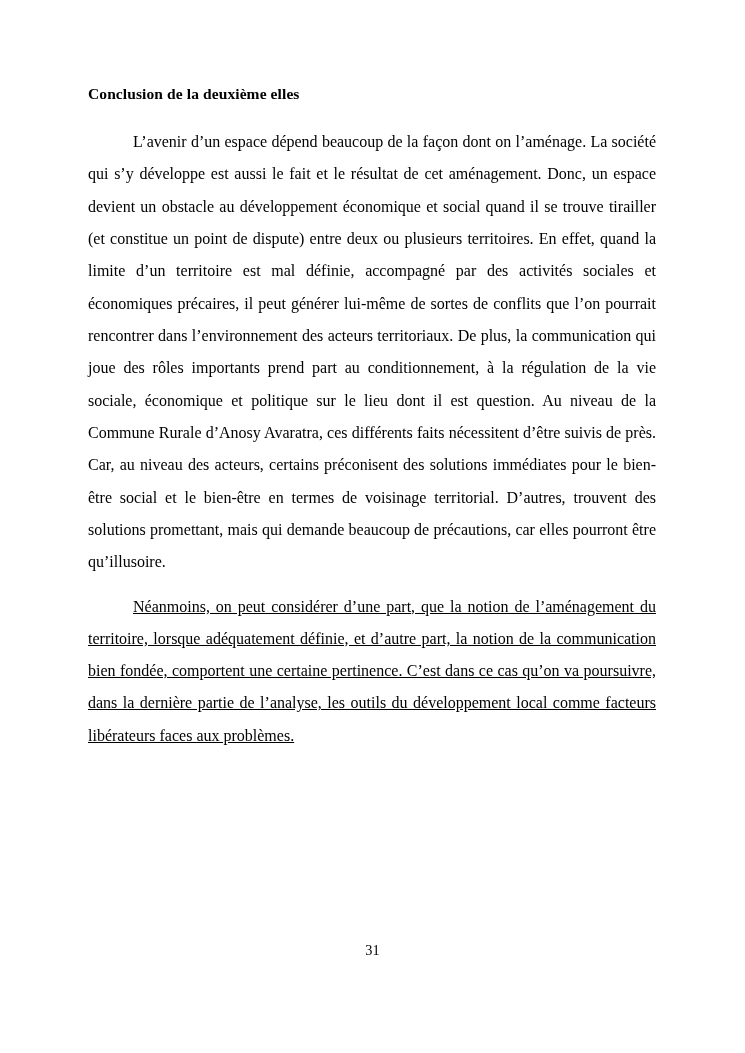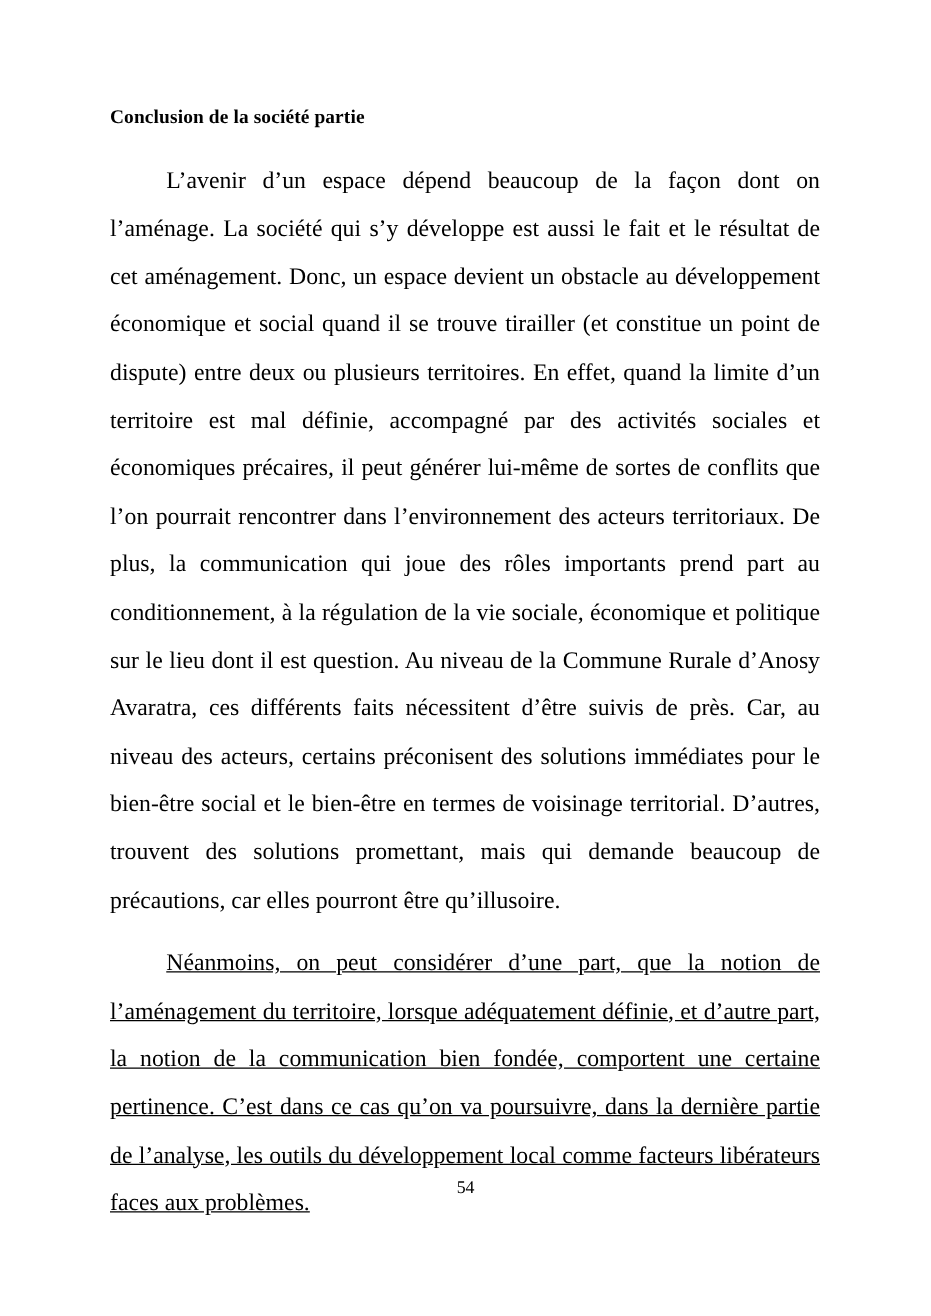--- a/index.html
+++ b/index.html
@@ -24,21 +24,21 @@
     width: 568px;
   }
   .doc-heading {
     font-size: 15.5px;
     font-weight: bold;
     margin: 0 0 22px 0;
     line-height: 1.3;
     letter-spacing: 0.1px;
   }
   .para {
-    font-size: 19px;
+    font-size: 16px;
     line-height: 2.02;
     text-align: justify;
     text-justify: inter-word;
     margin: 0 0 12px 0;
     text-indent: 45px;
     hyphens: none;
   }
   .para:last-child {
     margin-bottom: 0;
     text-decoration: underline;
@@ -51,18 +51,18 @@
     text-align: center;
     font-size: 14.3px;
     line-height: 1;
   }
 </style>
 </head>
 <body>
 
 <div class="page">
   <div class="content">
-    <h1 class="doc-heading">Conclusion de la société partie</h1>
+    <h1 class="doc-heading">Conclusion de la deuxième elles</h1>
     <p class="para">L’avenir d’un espace dépend beaucoup de la façon dont on l’aménage. La société qui s’y développe est aussi le fait et le résultat de cet aménagement. Donc, un espace devient un obstacle au développement économique et social quand il se trouve tirailler (et constitue un point de dispute) entre deux ou plusieurs territoires. En effet, quand la limite d’un territoire est mal définie, accompagné par des activités sociales et économiques précaires, il peut générer lui-même de sortes de conflits que l’on pourrait rencontrer dans l’environnement des acteurs territoriaux. De plus, la communication qui joue des rôles importants prend part au conditionnement, à la régulation de la vie sociale, économique et politique sur le lieu dont il est question. Au niveau de la Commune Rurale d’Anosy Avaratra, ces différents faits nécessitent d’être suivis de près. Car, au niveau des acteurs, certains préconisent des solutions immédiates pour le bien-être social et le bien-être en termes de voisinage territorial. D’autres, trouvent des solutions promettant, mais qui demande beaucoup de précautions, car elles pourront être qu’illusoire.</p>
     <p class="para">Néanmoins, on peut considérer d’une part, que la notion de l’aménagement du territoire, lorsque adéquatement définie, et d’autre part, la notion de la communication bien fondée, comportent une certaine pertinence. C’est dans ce cas qu’on va poursuivre, dans la dernière partie de l’analyse, les outils du développement local comme facteurs libérateurs faces aux problèmes.</p>
   </div>
-  <div class="page-number">54</div>
+  <div class="page-number">31</div>
 </div>
 
 </body></html>

